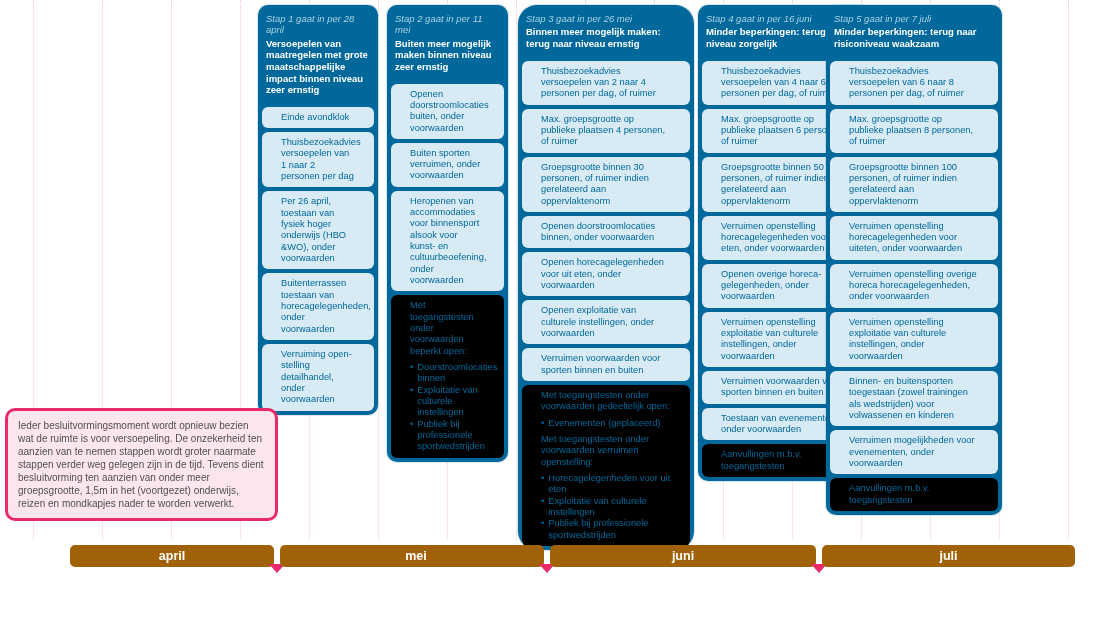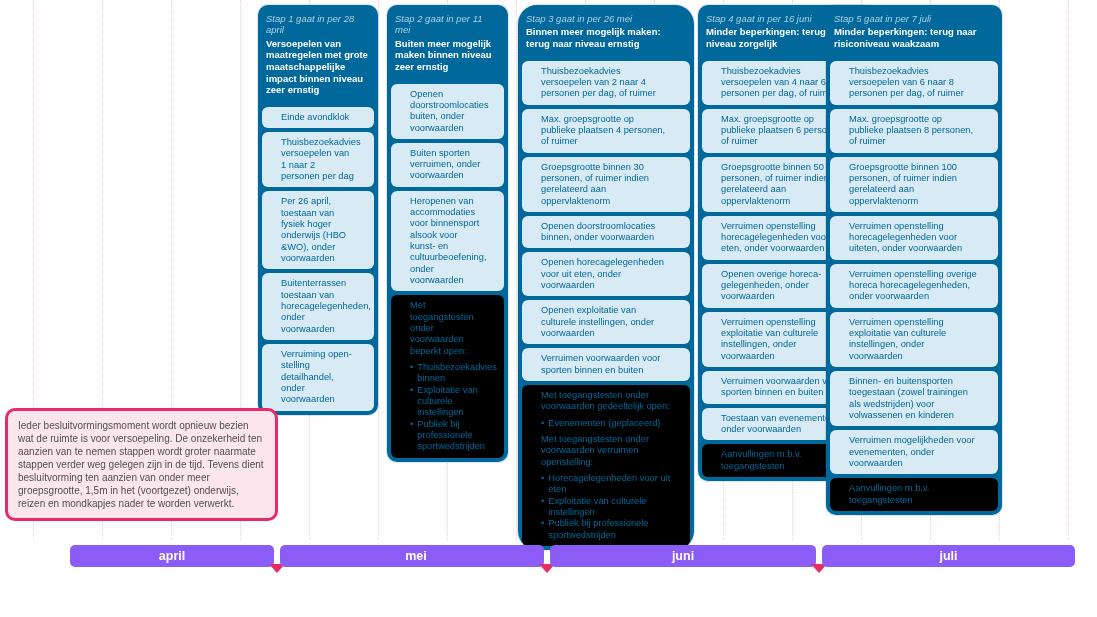--- a/index.html
+++ b/index.html
@@ -47,21 +47,21 @@
     box-sizing:border-box;
     background:#fce6ed;
     border:3px solid #e82a68;
     border-radius:10px;
     padding:8px 10px;
     font-size:10px;line-height:1.3;color:#4f4f4f;
   }
   
   .month{
     position:absolute;top:545px;height:22px;
-    background:#8b5cf6;border-radius:5px;
+    background:#a16207;border-radius:5px;
     color:#ffffff;font-weight:bold;font-size:12.5px;
     display:flex;align-items:center;justify-content:center;
     box-sizing:border-box;
   }
   .notch{
     position:absolute;top:564px;width:0;height:0;
     border-left:8px solid transparent;
     border-right:8px solid transparent;
     border-top:9px solid #e82a68;
   }
@@ -122,21 +122,21 @@
           <div class="para">Buiten sporten verruimen, onder voorwaarden</div>
         </div>
         <div class="card blue">
           <div class="para">Heropenen van accommodaties voor binnensport alsook voor kunst- en cultuurbeoefening, onder voorwaarden</div>
         </div>
         <div class="card orange">
           <div class="para">Met toegangstesten onder voorwaarden beperkt open:</div>
           <div class="bullets">
             <div class="bullet">
               <span class="dot">•</span>
-              <span class="bt">Thuisbezoekadvies binnen</span>
+              <span class="bt">Doorstroomlocaties binnen</span>
             </div>
             <div class="bullet">
               <span class="dot">•</span>
               <span class="bt">Exploitatie van culturele instellingen</span>
             </div>
             <div class="bullet">
               <span class="dot">•</span>
               <span class="bt">Publiek bij professionele sportwedstrijden</span>
             </div>
           </div>

